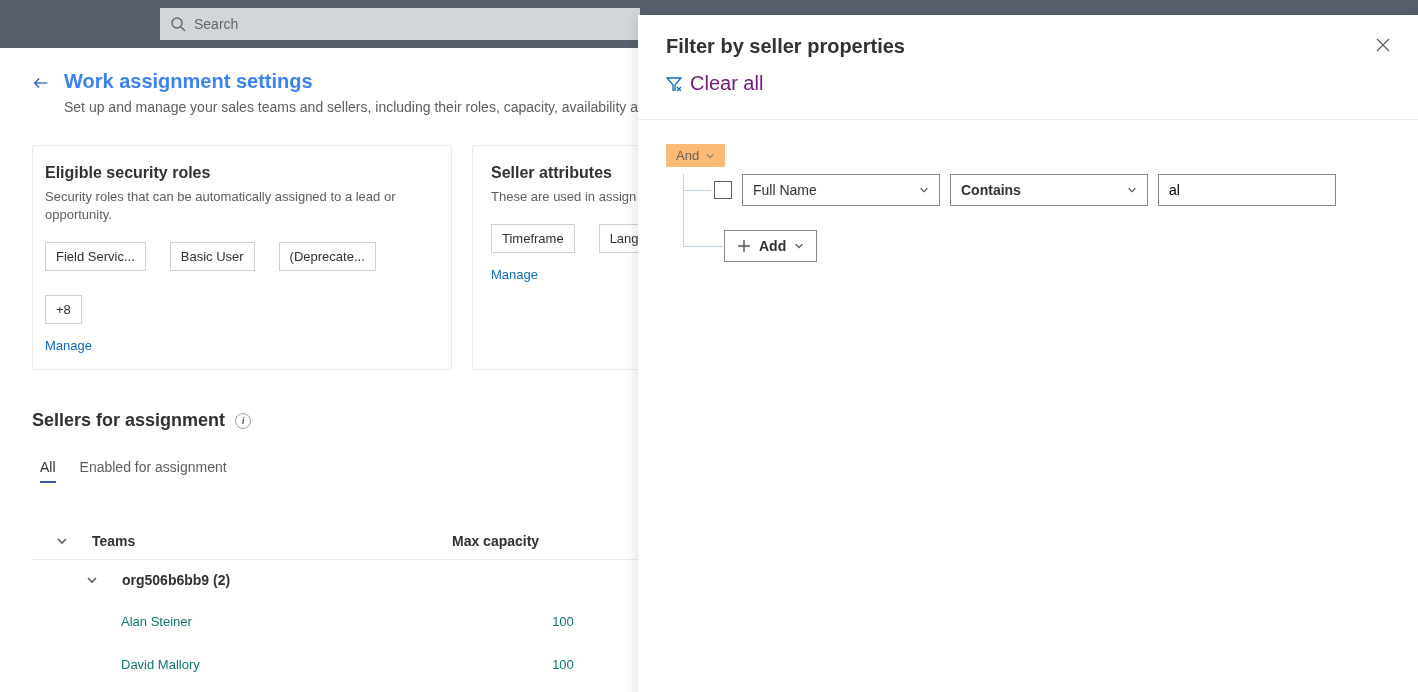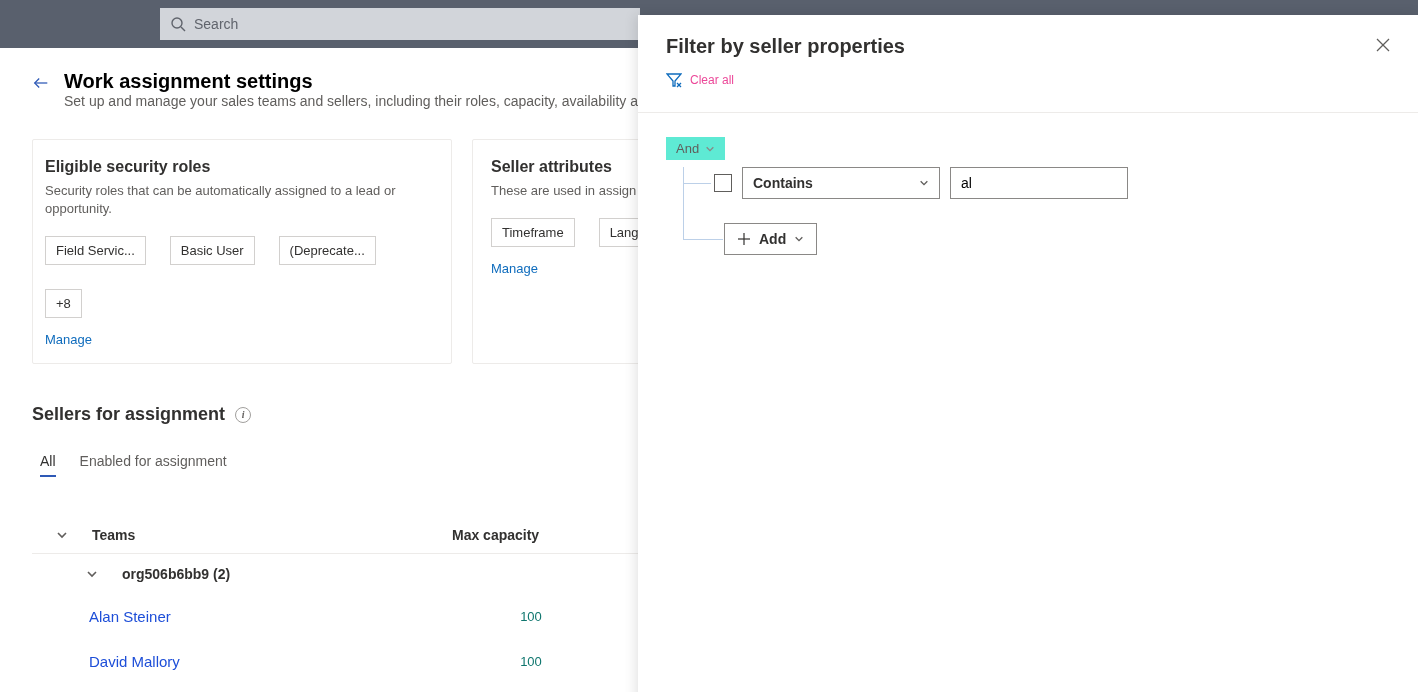--- a/index.html
+++ b/index.html
@@ -10,22 +10,22 @@
   .topbar { height:48px; background:#59606d; display:flex; align-items:center; padding:0 160px; }
   .search-wrap { flex:none; width:480px; height:32px; background:#d2d5da; display:flex; align-items:center; padding:0 10px; color:#60646c; border-radius:0; }
   .search-wrap svg { width:16px; height:16px; fill:none; stroke:#60646c; stroke-width:1.4; margin-right:8px; flex:none; }
   .search-wrap span { font-size:14px; }
 
   .page { padding:22px 32px; }
 
   .page-header { display:flex; align-items:flex-start; gap:14px; margin-bottom:30px; }
   .back-btn svg{ width:18px; height:18px; stroke:#2e59b6; fill:none; stroke-width:1.4;}
   .back-btn { padding-top:4px; cursor:pointer;}
-  .page-title { font-size:20px; font-weight:600; color:#000000; }
-  .page-subtitle { font-size:14px; color:#605e5c; }
+  .page-title { font-size:20px; font-weight:600; color:#3b82f6; }
+  .page-subtitle { font-size:14px; color:#605e5c; margin-top:6px; }
 
   .cards-row { display:flex; gap:20px; margin-bottom:40px; }
   .card { border:1px solid #edebe9; border-radius:2px; padding:18px 18px 16px; flex:none; }
   .card.c1 { width:420px;padding-left:12px; }
   .card.c2 { width:300px; }
   .card-title { font-size:16px; font-weight:600; margin-bottom:6px;}
   .card-sub { font-size:13px; color:#605e5c; margin-bottom:18px; line-height:1.4;}
   .chips { display:flex; gap:24px; flex-wrap:wrap; margin-bottom:14px;}
   .chip { border:1px solid #d2d0ce; padding:6px 10px; font-size:13px; color:#323130; white-space:nowrap; max-width:120px; overflow:hidden; text-overflow:ellipsis; cursor:pointer;}
   .manage { font-size:13px; color:#0f6cbd; cursor:pointer;}
@@ -40,40 +40,40 @@
   .table { width:100%; }
   .th-row { display:flex; align-items:center; border-bottom:1px solid #edebe9; padding:10px 0; }
   .th-row .chev { width:60px; display:flex; justify-content:center;}
   .col-teams { flex:0 0 360px; font-size:14px; font-weight:600;}
   .col-max   { flex:0 0 200px; font-size:14px; font-weight:600;}
 
   .group-row { display:flex; align-items:center; padding:12px 0; }
   .group-row .chev { width:60px; display:flex; justify-content:center; margin-left:30px;}
   .group-name { font-size:14px; font-weight:600;}
   .data-row { display:flex; align-items:center; padding:14px 0; }
-  .data-row .name { margin-left:57px; flex:0 0 292px; font-size:15px; color:#1d4ed8;}
+  .data-row .name { margin-left:89px; flex:0 0 292px; font-size:13px; color:#0f766e;}
   .data-row .cap { flex:0 0 200px; font-size:13px; color:#0f766e; text-align:center; padding-left:100px;}
 
   .chev svg{ width:12px; height:12px; stroke:#605e5c; fill:none; stroke-width:1.6; cursor:pointer;}
 
   
   .panel { position:absolute; top:15px; right:0; height:100%; width:780px; background:#fff; box-shadow:-2px 0 12px rgba(0,0,0,0.12); display:flex; flex-direction:column;}
   .panel-head { padding:20px 28px 10px; }
   .panel-title-row { display:flex; justify-content:space-between; align-items:center;}
   .panel-title { font-size:20px; font-weight:600;}
   .close-x svg { width:14px; height:14px; stroke:#605e5c; stroke-width:1.2; fill:none; cursor:pointer;}
   .panel-sub { font-size:14px; color:#323130; margin-top:6px;}
   .panel-sub a { color:#0f6cbd; text-decoration:underline; cursor:pointer;}
   .clear-row { display:flex; align-items:center; gap:8px; margin-top:14px; padding-bottom:14px; cursor:pointer;}
   .clear-row svg { width:16px; height:16px; stroke:#0f6cbd; fill:none; stroke-width:1.3;}
-  .clear-row span { font-size:12px; color:#ec4899;}
+  .clear-row span { font-size:20px; color:#701a75;}
   .divider { height:1px; background:#edebe9; width:100%;}
 
   .panel-body { padding:24px 28px; position:relative;}
-  .and-chip { background:#5eead4; color:#605e5c; font-size:13px; padding:4px 10px; display:inline-flex; align-items:center; gap:6px; cursor:pointer; border-radius:0;}
+  .and-chip { background:#fdba74; color:#605e5c; font-size:13px; padding:4px 10px; display:inline-flex; align-items:center; gap:6px; cursor:pointer; border-radius:0;}
   .and-chip svg { width:10px; height:10px; stroke:#8a8886; fill:none; stroke-width:1.6;}
 
   .tree-line-v { position:absolute; left:45px; top:54px; width:1px; height:72px; background:#bcd0e8;}
   .tree-line-h1 { position:absolute; left:45px; top:70px; width:28px; height:1px; background:#bcd0e8; }
   .tree-line-h2 { position:absolute; left:45px; top:126px; width:40px; height:1px; background:#bcd0e8; }
 
   .cond-row { position:absolute; left:76px; top:54px; display:flex; align-items:center; gap:10px;}
   .cb { width:18px; height:18px; border:1px solid #605e5c; cursor:pointer; flex:none;}
   .select { height:32px; border:1px solid #8a8886; display:flex; align-items:center; justify-content:space-between; padding:0 10px; font-size:14px; cursor:pointer; background:#fff;}
   .select svg { width:10px; height:10px; stroke:#605e5c; fill:none; stroke-width:1.6;}
@@ -204,20 +204,26 @@
           <polyline points="2,4 6,8 10,4"></polyline>
         </svg>
     </div>
 
     <div class="tree-line-v"></div>
     <div class="tree-line-h1"></div>
     <div class="tree-line-h2"></div>
 
     <div class="cond-row">
       <div class="cb"></div>
+      <div class="select sel-field">
+        <span>Full Name</span>
+        <svg viewBox="0 0 12 12">
+            <polyline points="2,4 6,8 10,4"></polyline>
+          </svg>
+      </div>
       <div class="select sel-op">
         <span>Contains</span>
         <svg viewBox="0 0 12 12">
             <polyline points="2,4 6,8 10,4"></polyline>
           </svg>
       </div>
       <input class="val-input" value="al" style="">
       <div>
         <svg class="more" viewBox="0 0 16 4">
             <circle cx="2" cy="2" r="1.6"></circle>

